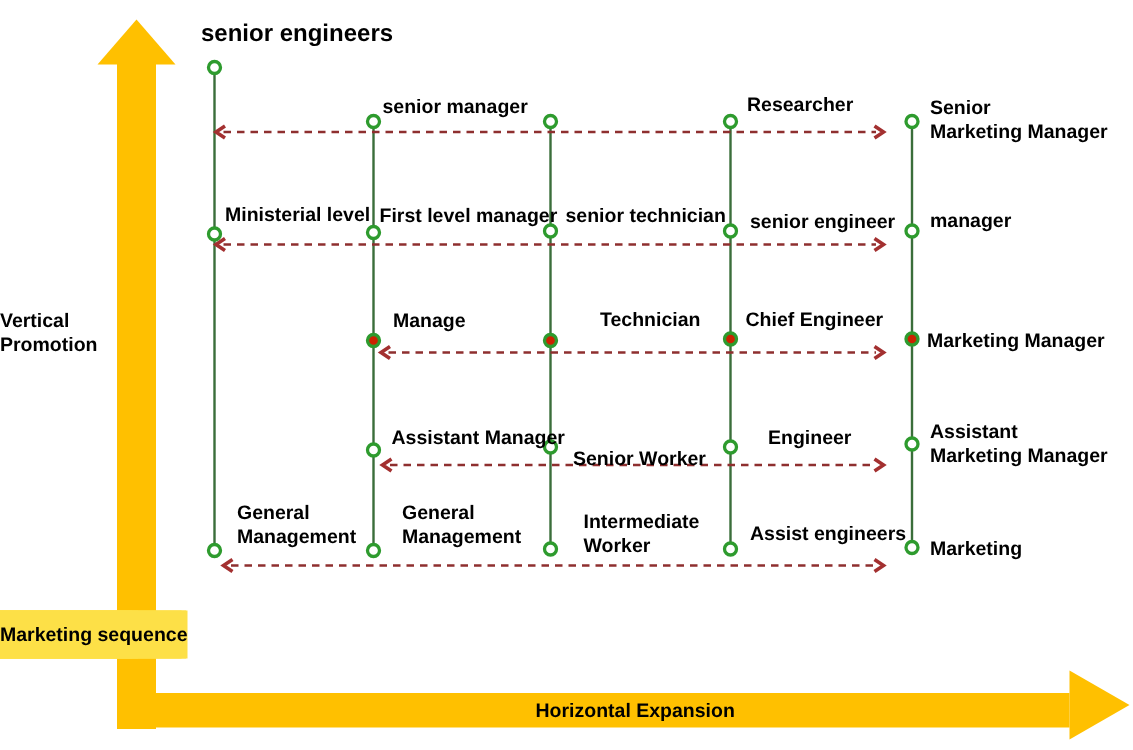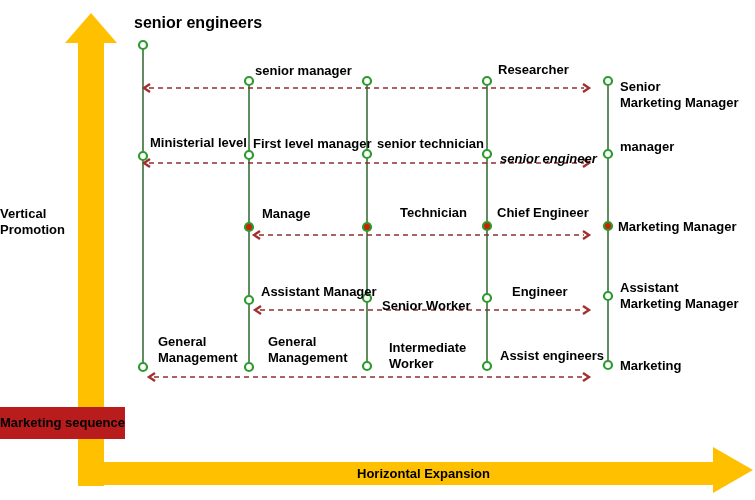--- a/index.html
+++ b/index.html
@@ -31,21 +31,21 @@
     font-size:13px;line-height:16px;
   }
   .h-axis-label{
     position:absolute;left:357px;top:462px;height:34px;
     font-size:13px;line-height:23px;
   }
   
   .diagram-title{position:absolute;left:134px;top:14px;font-size:16px;}
   
   .seq-box{
-    position:absolute;top:407px;height:32px;background:#b91c1c;
+    position:absolute;top:407px;height:32px;background:#fde047;
     font-size:13px;line-height:32px;text-align:center;white-space:nowrap;
   }
   .seq-box:nth-of-type(1){left:104px;width:110px;}
   .seq-box:nth-of-type(2){left:218px;width:134px;}
   .seq-box:nth-of-type(3){left:356px;width:121px;}
   .seq-box:nth-of-type(4){left:482px;width:132px;}
   .seq-box:nth-of-type(5){left:618px;width:137px;}
   
   #diagram-svg{position:absolute;left:0;top:0;}
   #labels-layer{position:absolute;left:0;top:0;width:755px;height:388px;pointer-events:none;}
@@ -119,34 +119,34 @@
       <circle cx="487" cy="366" r="4" fill="#ffffff" stroke="#2e9b2e" stroke-width="2.2"></circle>
       <circle cx="608" cy="365" r="4" fill="#ffffff" stroke="#2e9b2e" stroke-width="2.2"></circle>
     </svg>
   <div id="labels-layer">
       <div class="node-label" style="left: 255px; top: 63px;">
         <div>senior manager</div>
       </div>
       <div class="node-label" style="left: 498px; top: 62px;">
         <div>Researcher</div>
       </div>
-      <div class="node-label" style="left: 620px; top: 79px;">
+      <div class="node-label" style="left: 620px; top: 64px;">
         <div>Senior</div>
         <div>Marketing Manager</div>
       </div>
       <div class="node-label" style="left: 150px; top: 135px;">
         <div>Ministerial level</div>
       </div>
       <div class="node-label" style="left: 253px; top: 136px;">
         <div>First level manager</div>
       </div>
       <div class="node-label" style="left: 377px; top: 136px;">
         <div>senior technician</div>
       </div>
-      <div class="node-label" style="left: 500px; top: 151px; font-style: italic;">
+      <div class="node-label" style="left: 500px; top: 140px;">
         <div>senior engineer</div>
       </div>
       <div class="node-label" style="left: 620px; top: 139px;">
         <div>manager</div>
       </div>
       <div class="node-label" style="left: 262px; top: 206px;">
         <div>Manage</div>
       </div>
       <div class="node-label" style="left: 400px; top: 205px;">
         <div>Technician</div>

